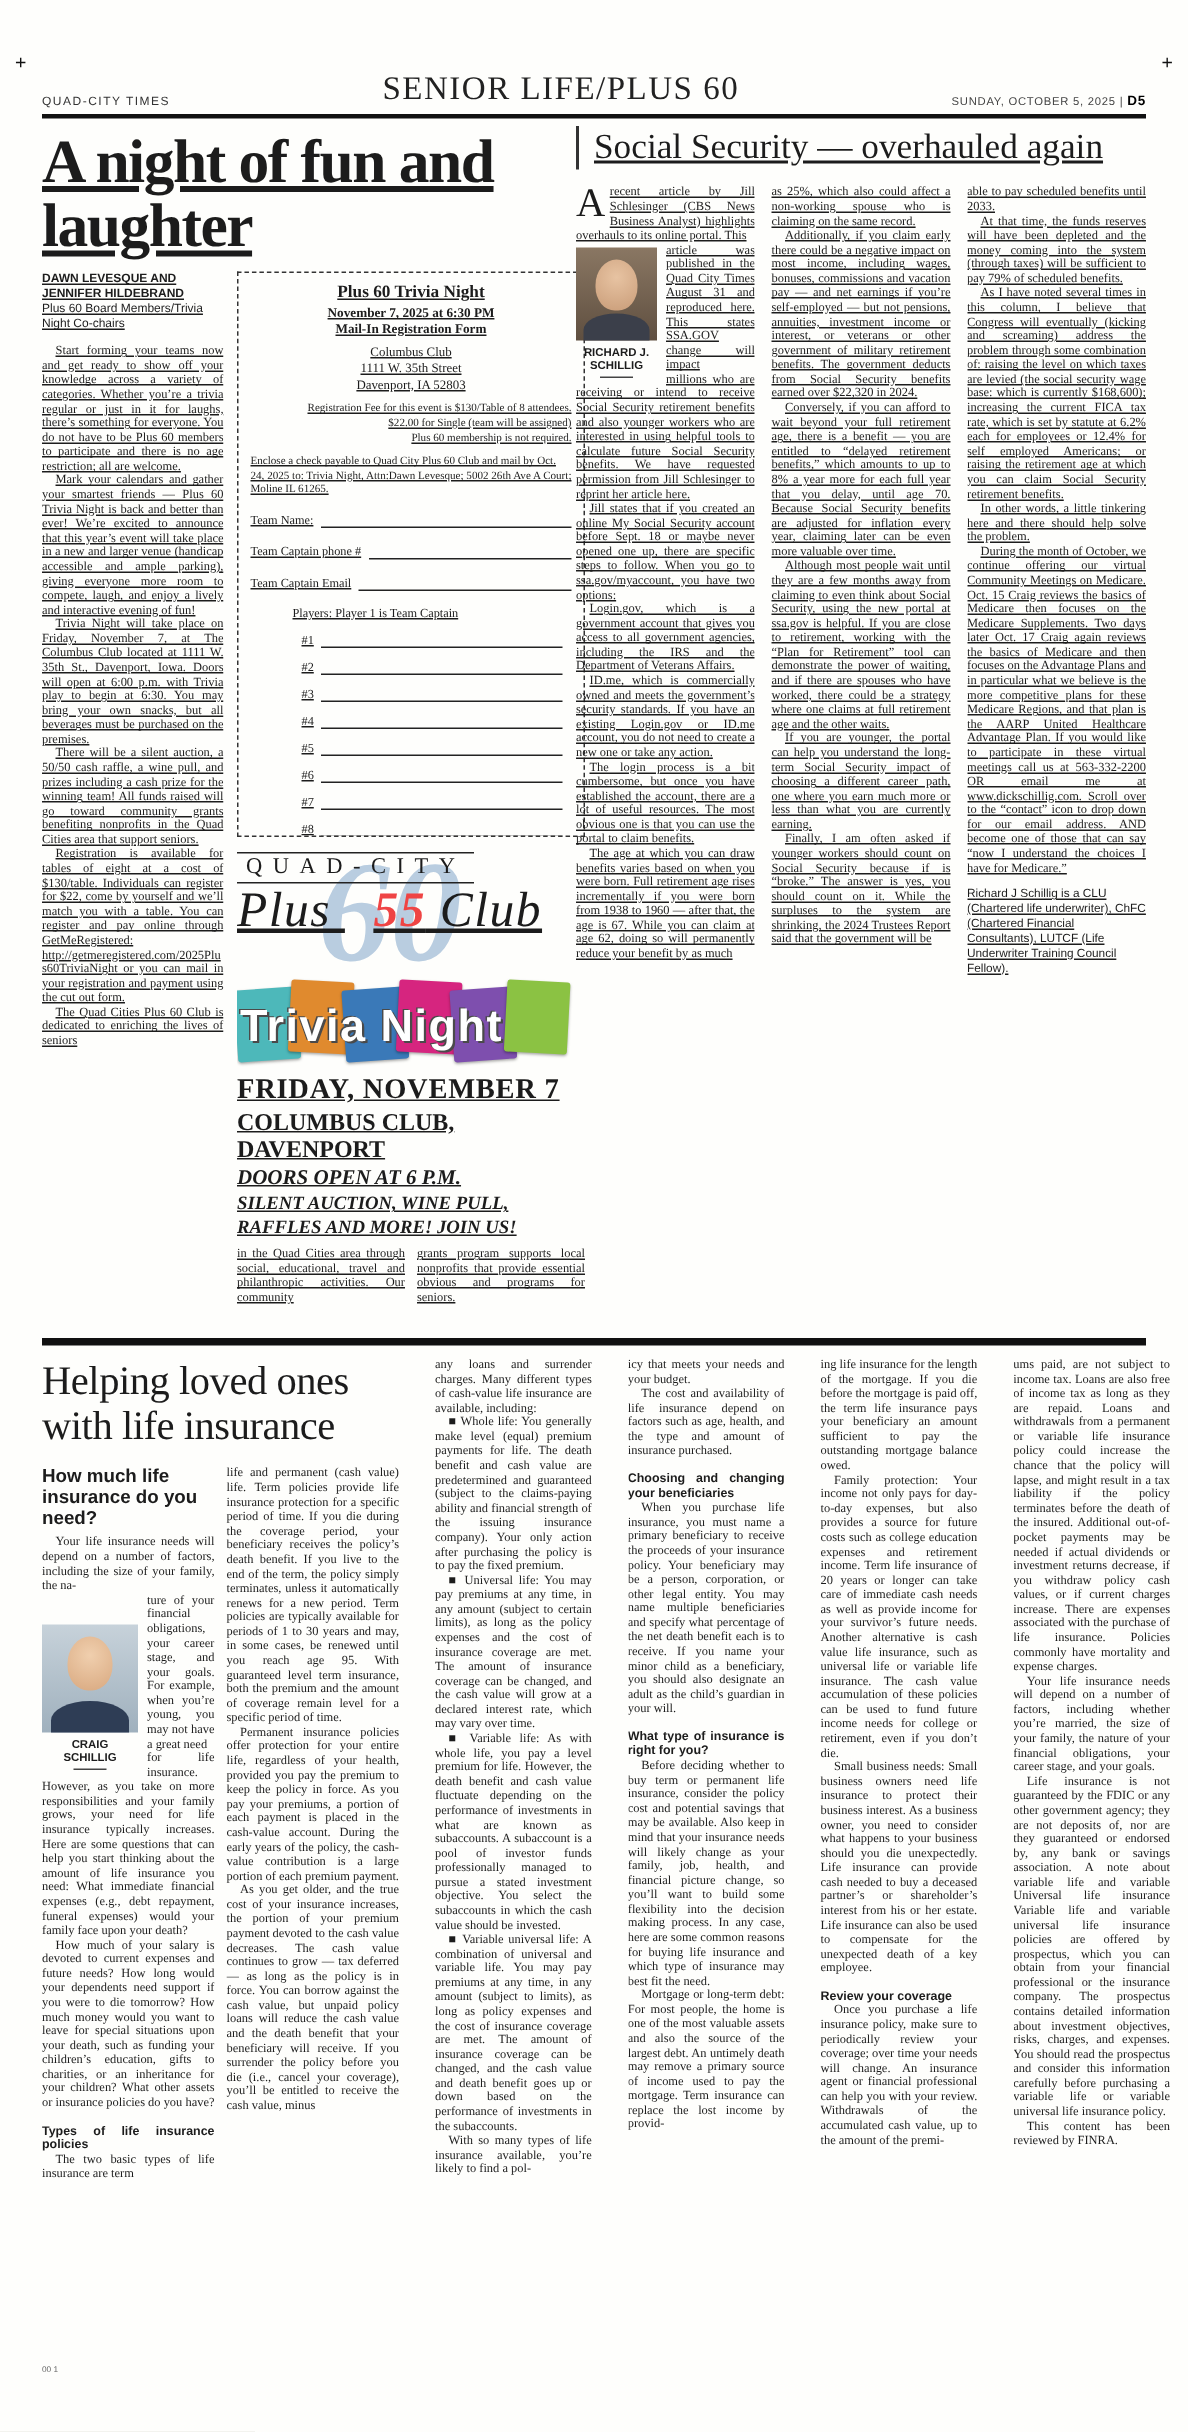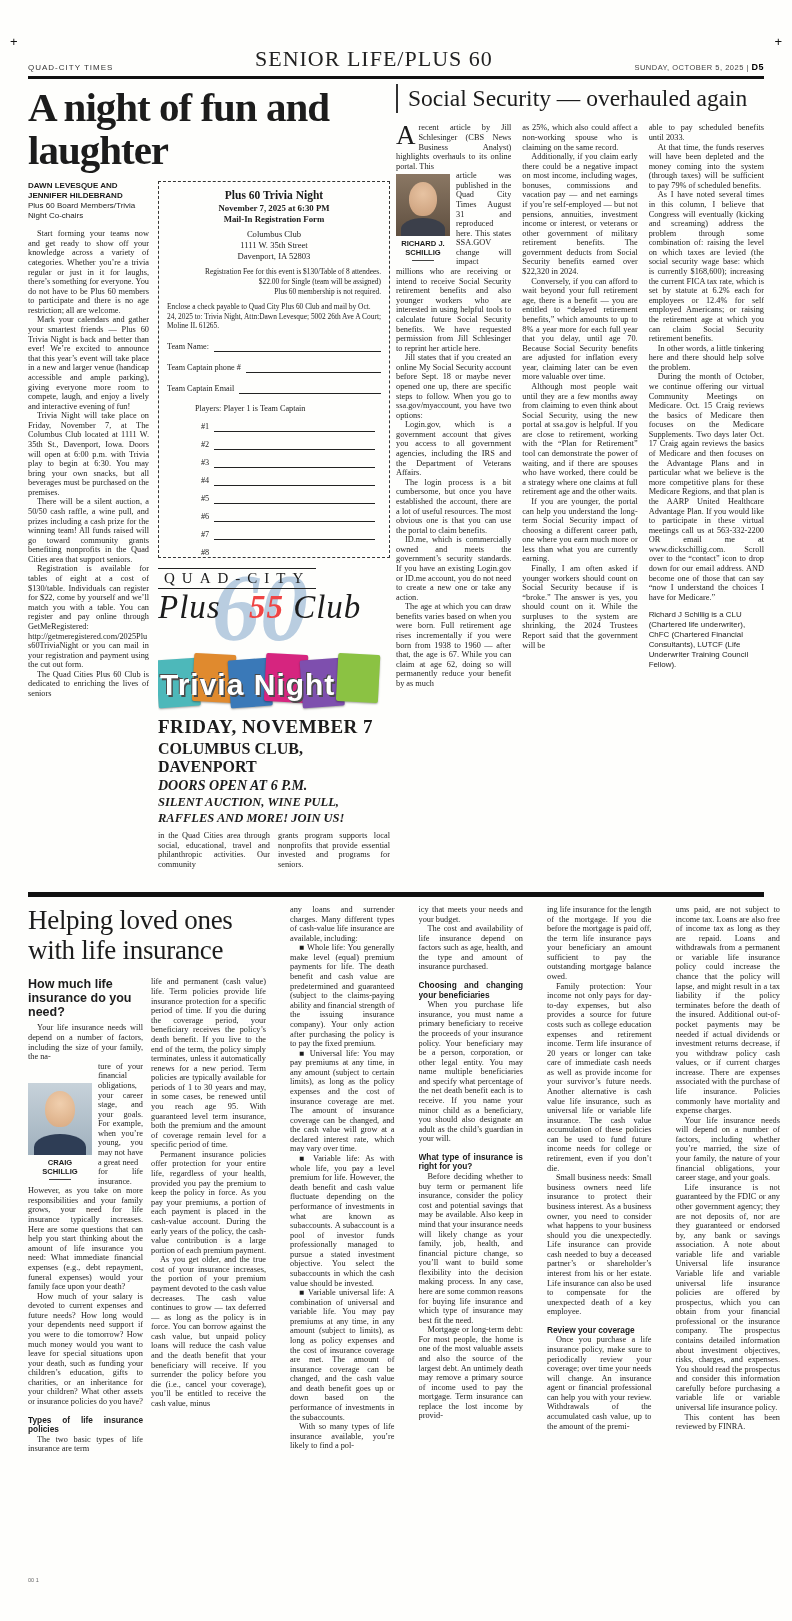--- a/index.html
+++ b/index.html
@@ -10,21 +10,21 @@
 
   
   .masthead{position:absolute;top:46px;left:28px;right:28px;display:flex;align-items:flex-end;justify-content:space-between;}
   .mast-left{font-family:"Liberation Sans",sans-serif;font-size:8px;letter-spacing:1px;color:#333;}
   .mast-center{font-size:22px;letter-spacing:1px;color:#222;font-family:"Liberation Serif",serif;}
   .mast-right{font-family:"Liberation Sans",sans-serif;font-size:7.5px;letter-spacing:.5px;color:#444;}
   .mast-right b{font-size:9px;color:#000;}
   .mast-rule{position:absolute;top:76px;left:28px;right:28px;height:2.5px;background:#111;}
 
   
-  .top-area{position:absolute;top:84px;left:28px;right:28px;height:806px;display:flex;gap:12px;overflow:hidden;}
+  .top-area{position:absolute;top:84px;left:28px;right:28px;height:806px;display:flex;overflow:hidden;text-decoration:underline;}
   .fun-sec{width:356px;flex:none;}
   .ss-sec{flex:1;min-width:0;}
 
   h1.fun-head{margin:2px 0 10px;font-size:41px;line-height:1.04;font-weight:bold;letter-spacing:-1px;}
   .fun-row{display:flex;gap:9px;}
   .fun-left{width:121px;flex:none;}
   .byline{font-family:"Liberation Sans",sans-serif;font-size:8px;line-height:1.25;margin-bottom:8px;}
   .byline .names{font-weight:bold;}
   .bodytext p{margin:0;text-align:justify;font-size:8.3px;line-height:1.155;overflow-wrap:anywhere;}
   .bodytext p.indent{text-indent:9px;}
@@ -190,21 +190,21 @@
             <div class="ad-l45">SILENT AUCTION, WINE PULL,</div>
             <div class="ad-l45">RAFFLES AND MORE!  JOIN US!</div>
 
           </div>
 
           <div class="fun-cont">
             <div class="bodytext">
                 <p>in the Quad Cities area through social, educational, travel and philanthropic activities. Our community</p>
               </div>
             <div class="bodytext">
-                <p>grants program supports local nonprofits that provide essential invested and programs for seniors.</p>
+                <p>grants program supports local nonprofits that provide essential obvious and programs for seniors.</p>
               </div>
           </div>
         </div>
       </div>
     </div>
 
     <div class="ss-sec">
       <h2 class="ss-head">Social Security — overhauled again</h2>
       <div class="ss-cols">
         <div class="ss-col bodytext">
@@ -215,22 +215,22 @@
               <div>RICHARD J.</div>
               <div>SCHILLIG</div>
             </div>
             <div class="cap-rule"></div>
           </div>
           <p>article was published in the Quad City Times August 31 and reproduced here. This states SSA.GOV change will impact</p>
           <div>
               <p>millions who are receiving or intend to receive Social Security retirement benefits and also younger workers who are interested in using helpful tools to calculate future Social Security benefits. We have requested permission from Jill Schlesinger to reprint her article here.</p>
               <p class="indent">Jill states that if you created an online My Social Security account before Sept. 18 or maybe never opened one up, there are specific steps to follow. When you go to ssa.gov/myaccount, you have two options:</p>
               <p class="indent">Login.gov, which is a government account that gives you access to all government agencies, including the IRS and the Department of Veterans Affairs.</p>
+              <p class="indent">ID.me, which is commercially owned and meets the government’s security standards. If you have an existing Login.gov or ID.me account, you do not need to create a new one or take any action.</p>
               <p class="indent">The login process is a bit cumbersome, but once you have established the account, there are a lot of useful resources. The most obvious one is that you can use the portal to claim benefits.</p>
-              <p class="indent">ID.me, which is commercially owned and meets the government’s security standards. If you have an existing Login.gov or ID.me account, you do not need to create a new one or take any action.</p>
               <p class="indent">The age at which you can draw benefits varies based on when you were born. Full retirement age rises incrementally if you were born from 1938 to 1960 — after that, the age is 67. While you can claim at age 62, doing so will permanently reduce your benefit by as much</p>
             </div>
         </div>
         <div class="ss-col bodytext">
             <p>as 25%, which also could affect a non-working spouse who is claiming on the same record.</p>
             <p class="indent">Additionally, if you claim early there could be a negative impact on most income, including wages, bonuses, commissions and vacation pay — and net earnings if you’re self-employed — but not pensions, annuities, investment income or interest, or veterans or other government of military retirement benefits. The government deducts from Social Security benefits earned over $22,320 in 2024.</p>
             <p class="indent">Conversely, if you can afford to wait beyond your full retirement age, there is a benefit — you are entitled to “delayed retirement benefits,” which amounts to up to 8% a year more for each full year that you delay, until age 70. Because Social Security benefits are adjusted for inflation every year, claiming later can be even more valuable over time.</p>
             <p class="indent">Although most people wait until they are a few months away from claiming to even think about Social Security, using the new portal at ssa.gov is helpful. If you are close to retirement, working with the “Plan for Retirement” tool can demonstrate the power of waiting, and if there are spouses who have worked, there could be a strategy where one claims at full retirement age and the other waits.</p>
             <p class="indent">If you are younger, the portal can help you understand the long-term Social Security impact of choosing a different career path, one where you earn much more or less than what you are currently earning.</p>
             <p class="indent">Finally, I am often asked if younger workers should count on Social Security because if is “broke.” The answer is yes, you should count on it. While the surpluses to the system are shrinking, the 2024 Trustees Report said that the government will be</p>

